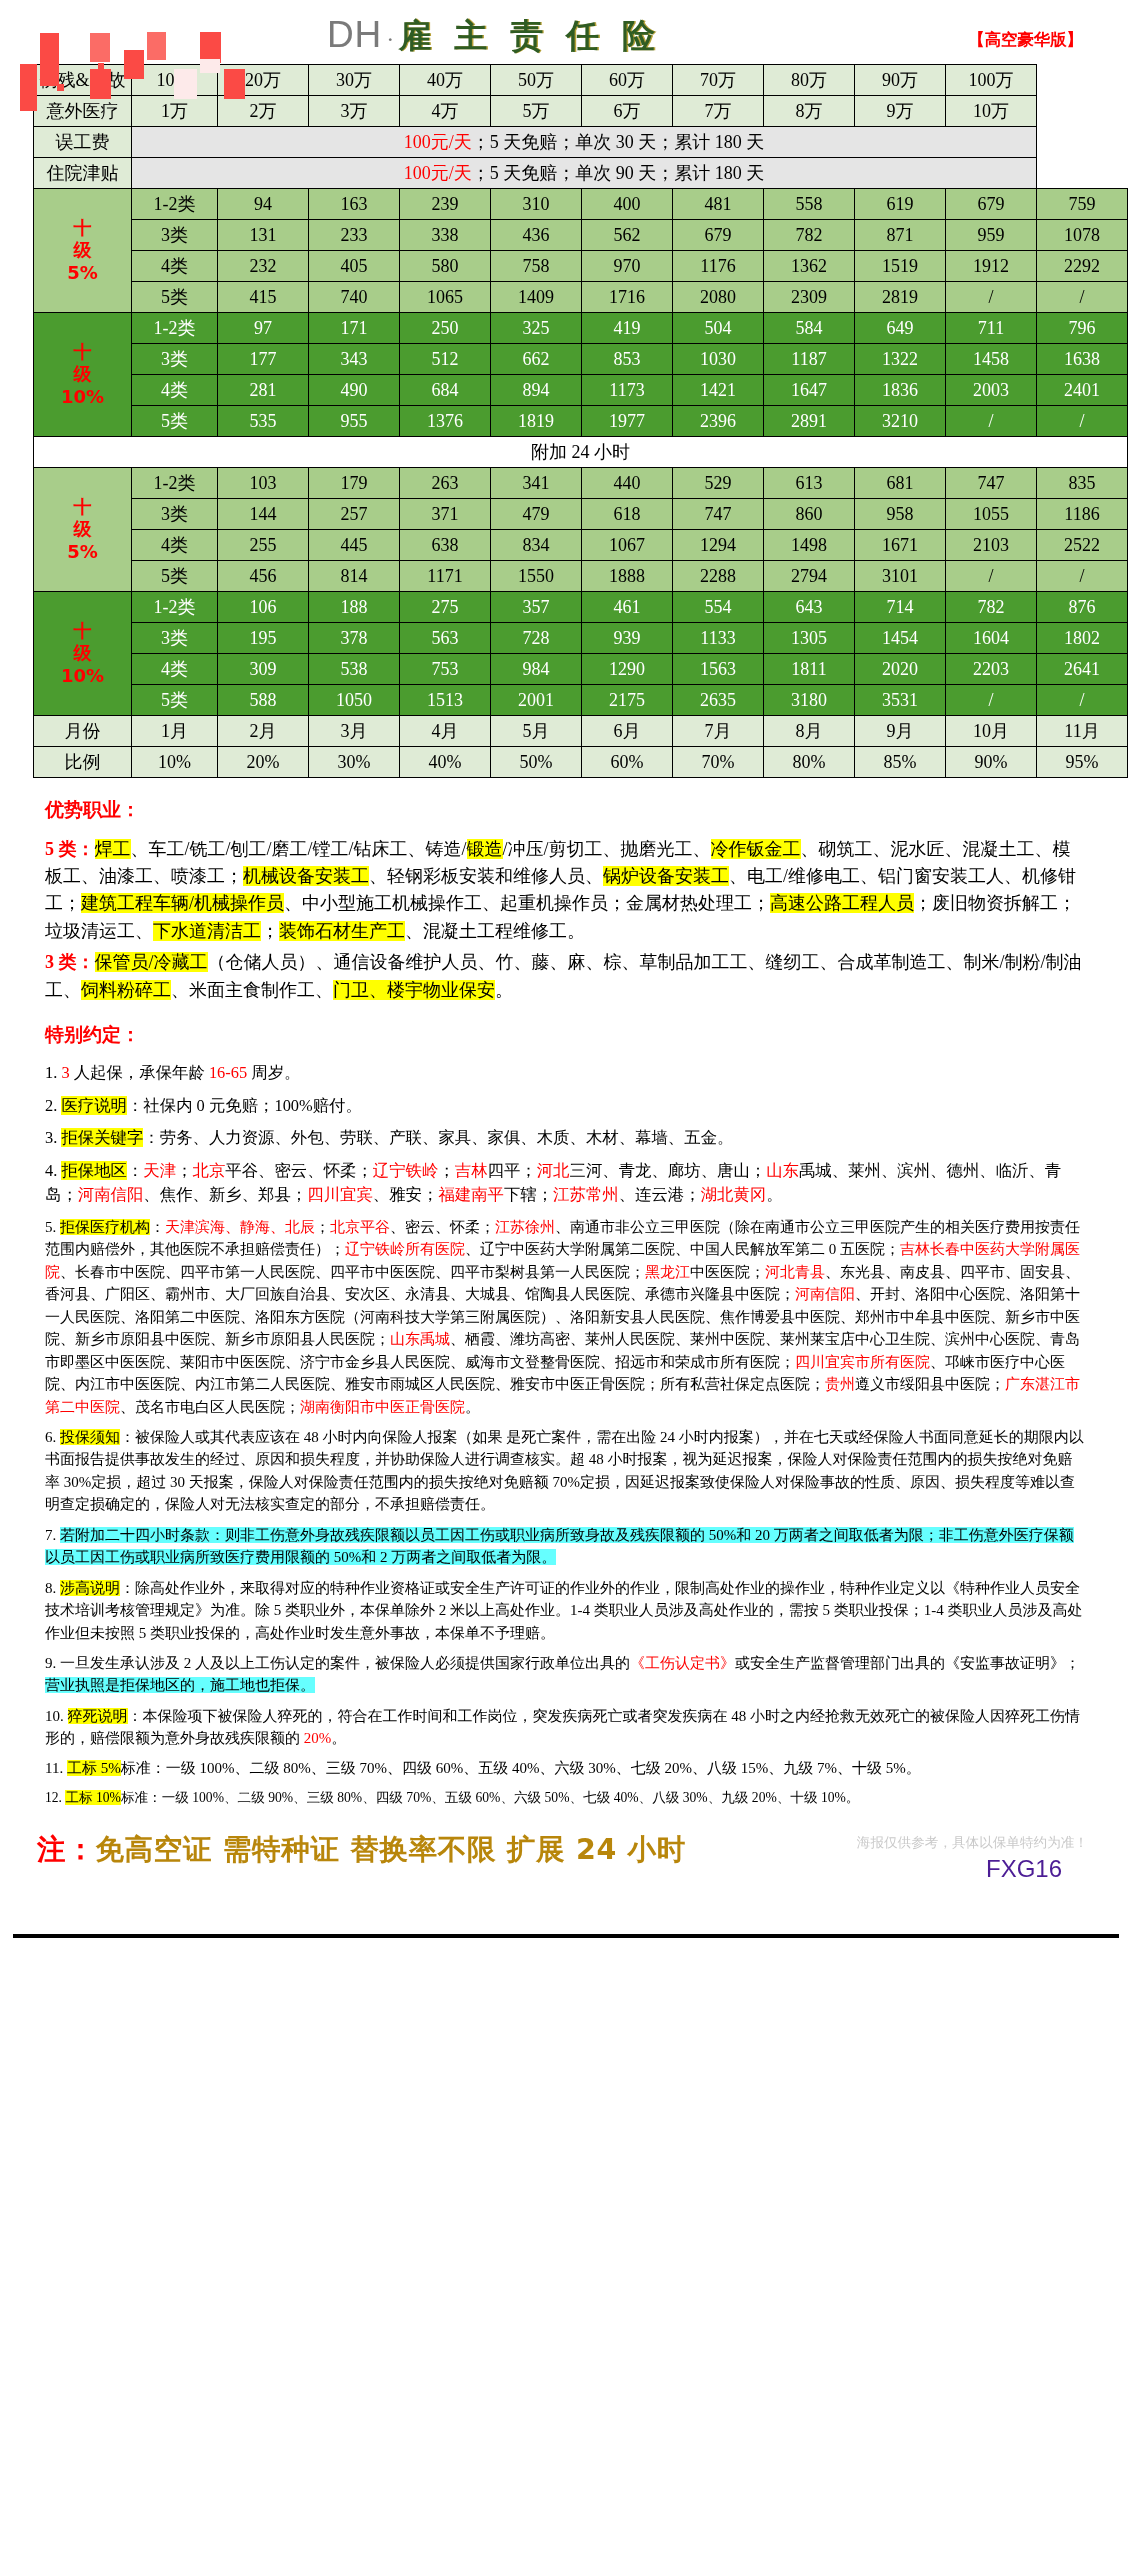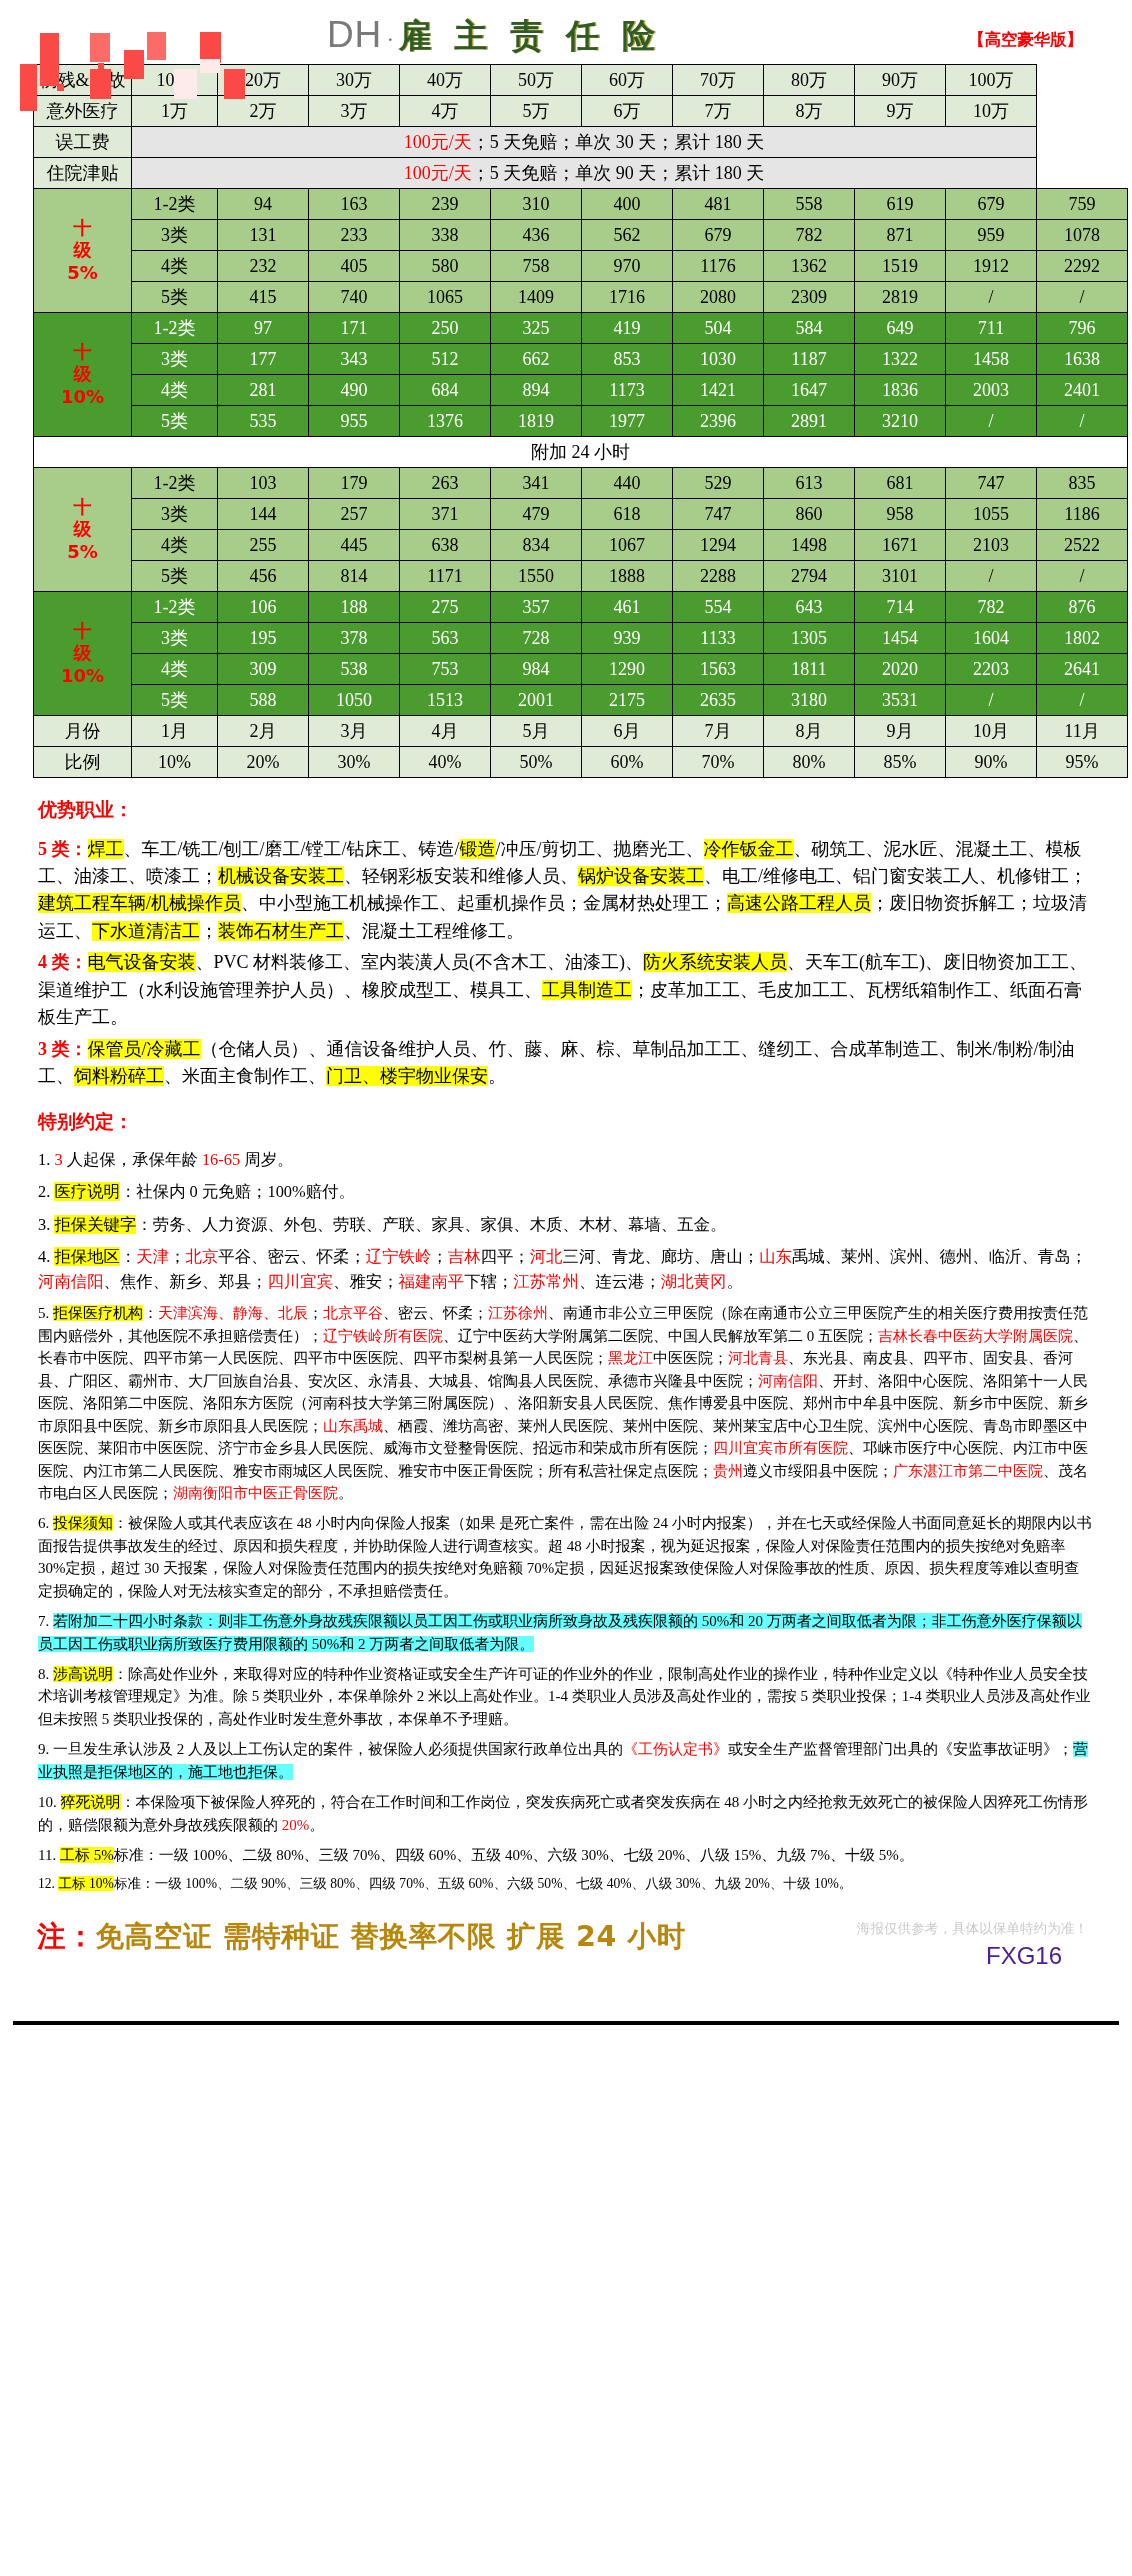--- a/index.html
+++ b/index.html
@@ -66,21 +66,21 @@
   .blk5  { background:#a8cd8a; color:#000; }
   .blk10 { background:#4b9c2f; color:#ffffff; }
   .sidelab {
     color:#ff0000; font-weight:bold; font-size:16.4px;
     line-height:1.25;
     font-family:"DejaVu Sans","Liberation Sans",sans-serif;
   }
   .sub24 { background:#ffffff; font-size:19px; }
 
   
-  .content { margin:0 25px; }
+  .content { margin:0 32px; }
   h2.sec {
     color:#ff0000; font-weight:bold;
     font-family:"DejaVu Sans","Liberation Sans",sans-serif;
     font-size:19px; margin:18.5px 0 13px 0;
   }
   .para {
     font-size:18px; line-height:1.52; margin:0 0 4.3px 0;
     text-align:left;
   }
   .cls { color:#ff0000; font-weight:bold; }
@@ -460,23 +460,20 @@
     </table>
   </div>
 
   <div class="content">
     <h2 class="sec">优势职业：</h2>
 
     <div class="para">
       <span class="cls">5 类：</span><span id="occ5"><span class="hl">焊工</span>、车工/铣工/刨工/磨工/镗工/钻床工、铸造/<span class="hl">锻造</span>/冲压/剪切工、抛磨光工、<span class="hl">冷作钣金工</span>、砌筑工、泥水匠、混凝土工、模板工、油漆工、喷漆工；<span class="hl">机械设备安装工</span>、轻钢彩板安装和维修人员、<span class="hl">锅炉设备安装工</span>、电工/维修电工、铝门窗安装工人、机修钳工；<span class="hl">建筑工程车辆/机械操作员</span>、中小型施工机械操作工、起重机操作员；金属材热处理工；<span class="hl">高速公路工程人员</span>；废旧物资拆解工；垃圾清运工、<span class="hl">下水道清洁工</span>；<span class="hl">装饰石材生产工</span>、混凝土工程维修工。</span>
     </div>
 
-    <div class="para">
-      <span class="cls">4 类：</span><span id="occ4"><span class="hl">电气设备安装</span>、PVC 材料装修工、室内装潢人员(不含木工、油漆工)、<span class="hl">防火系统安装人员</span>、天车工(航车工)、废旧物资加工工、渠道维护工（水利设施管理养护人员）、橡胶成型工、模具工、<span class="hl">工具制造工</span>；皮革加工工、毛皮加工工、瓦楞纸箱制作工、纸面石膏板生产工。</span>
-    </div>
 
     <div class="para">
       <span class="cls">3 类：</span><span id="occ3"><span class="hl">保管员/冷藏工</span>（仓储人员）、通信设备维护人员、竹、藤、麻、棕、草制品加工工、缝纫工、合成革制造工、制米/制粉/制油工、<span class="hl">饲料粉碎工</span>、米面主食制作工、<span class="hl">门卫、楼宇物业保安</span>。</span>
     </div>
   </div>
 
   <div class="content">
     <h2 class="sec">特别约定：</h2>
     <ol class="list" id="special-list">
         <li><span class="idx">1. </span><span><span class="r">3</span> 人起保，承保年龄 <span class="r">16-65</span> 周岁。</span></li>

